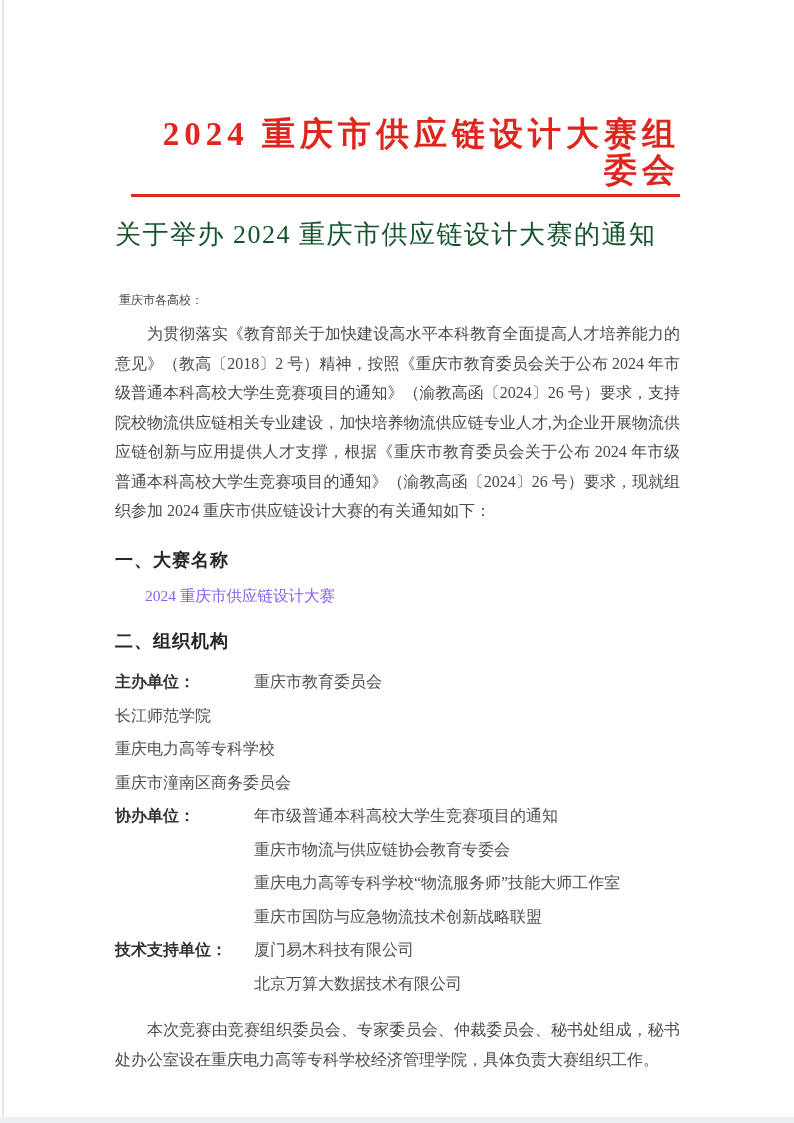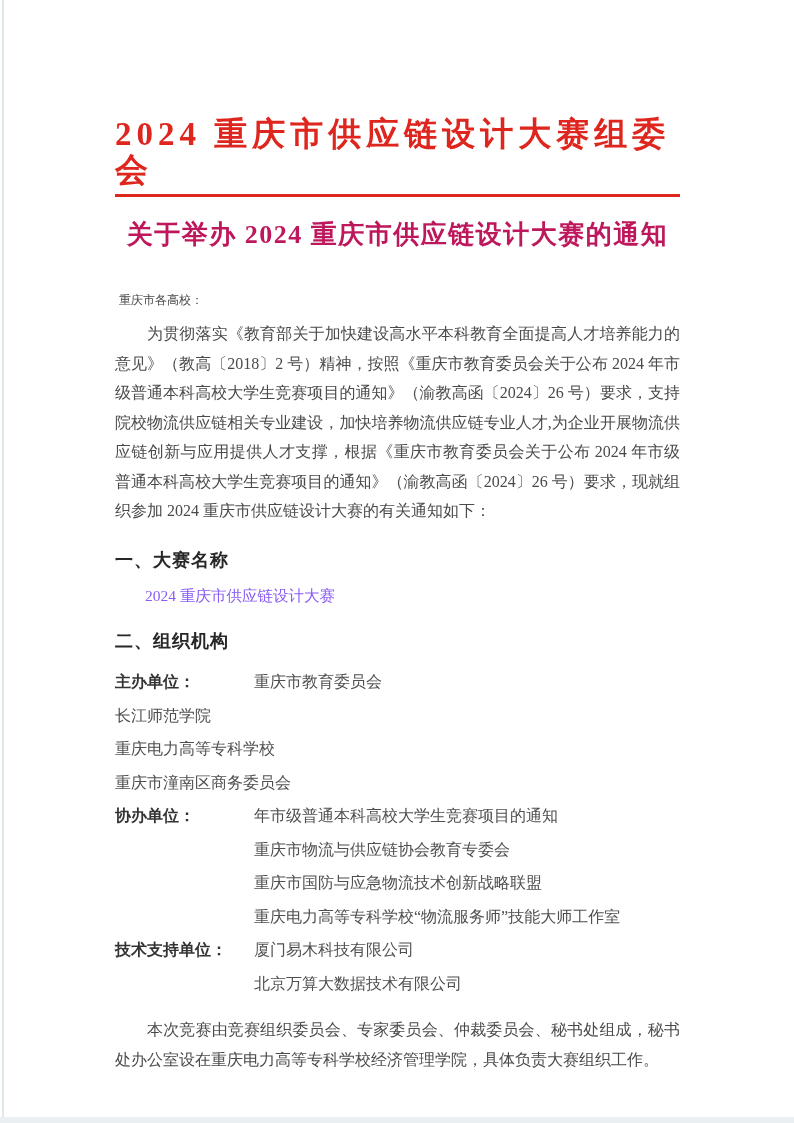--- a/index.html
+++ b/index.html
@@ -16,39 +16,38 @@
     background: #dfe7e9;
   }
   .edge-bottom {
     position: absolute; left: 0; bottom: 0; width: 794px; height: 6px;
     background: #eaf0f2;
   }
   .content {
     position: absolute; left: 115px; top: 0; width: 565px;
   }
   .org-title {
-    margin: 116px 0 0 0;
-    text-align: left;
+    margin: 116px 0 0 16px;
+    text-align: right;
   }
   .org-title .underlined {
     display: inline-block;
     color: #df261e;
     font-size: 33px;
     font-weight: bold;
     letter-spacing: 5px;
     line-height: 1.1;
     border-bottom: 3px solid #df261e;
     padding-bottom: 5px;
   }
   .doc-title {
     margin: 22px 0 0 0;
-    text-align: center;
-    color: #be185d;
+    color: #14532d;
     font-size: 26px;
-    font-weight: bold;
+    font-weight: normal;
     letter-spacing: 1.5px;
     line-height: 1.2;
   }
   .salutation {
     margin: 36px 0 0 4px;
     font-size: 12px;
     line-height: 29.5px;
     color: #4a4a4a;
   }
   .para {
@@ -136,22 +135,22 @@
           <div class="org-value">重庆电力高等专科学校</div>
           <div class="org-value">重庆市潼南区商务委员会</div>
         </div>
       </div>
 
       <div class="org-row">
         <div class="org-label">协办单位：</div>
         <div class="org-values">
           <div class="org-value">年市级普通本科高校大学生竞赛项目的通知</div>
           <div class="org-value">重庆市物流与供应链协会教育专委会</div>
+          <div class="org-value">重庆电力高等专科学校“物流服务师”技能大师工作室</div>
           <div class="org-value">重庆市国防与应急物流技术创新战略联盟</div>
-          <div class="org-value">重庆电力高等专科学校“物流服务师”技能大师工作室</div>
         </div>
       </div>
 
       <div class="org-row">
         <div class="org-label">技术支持单位：</div>
         <div class="org-values">
           <div class="org-value">厦门易木科技有限公司</div>
           <div class="org-value">北京万算大数据技术有限公司</div>
         </div>
       </div>

